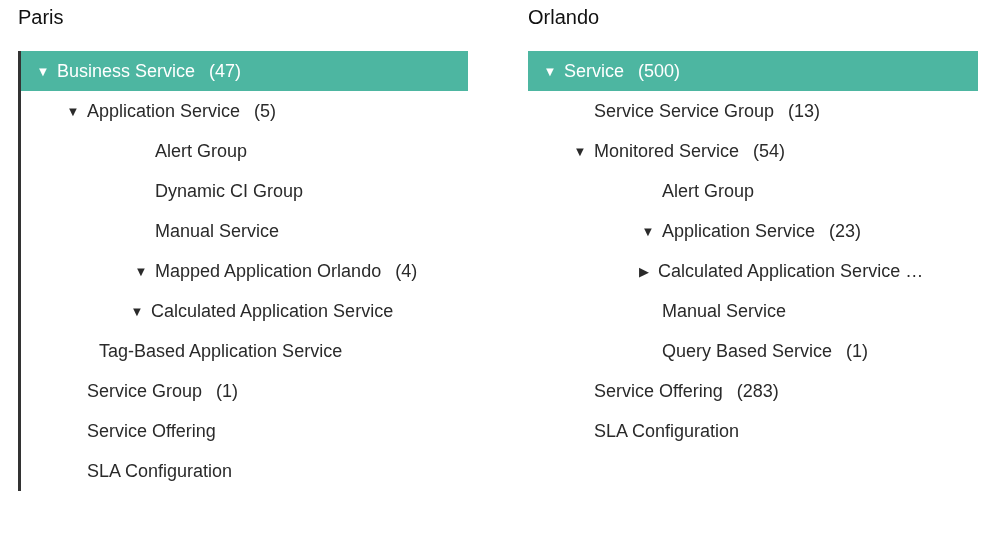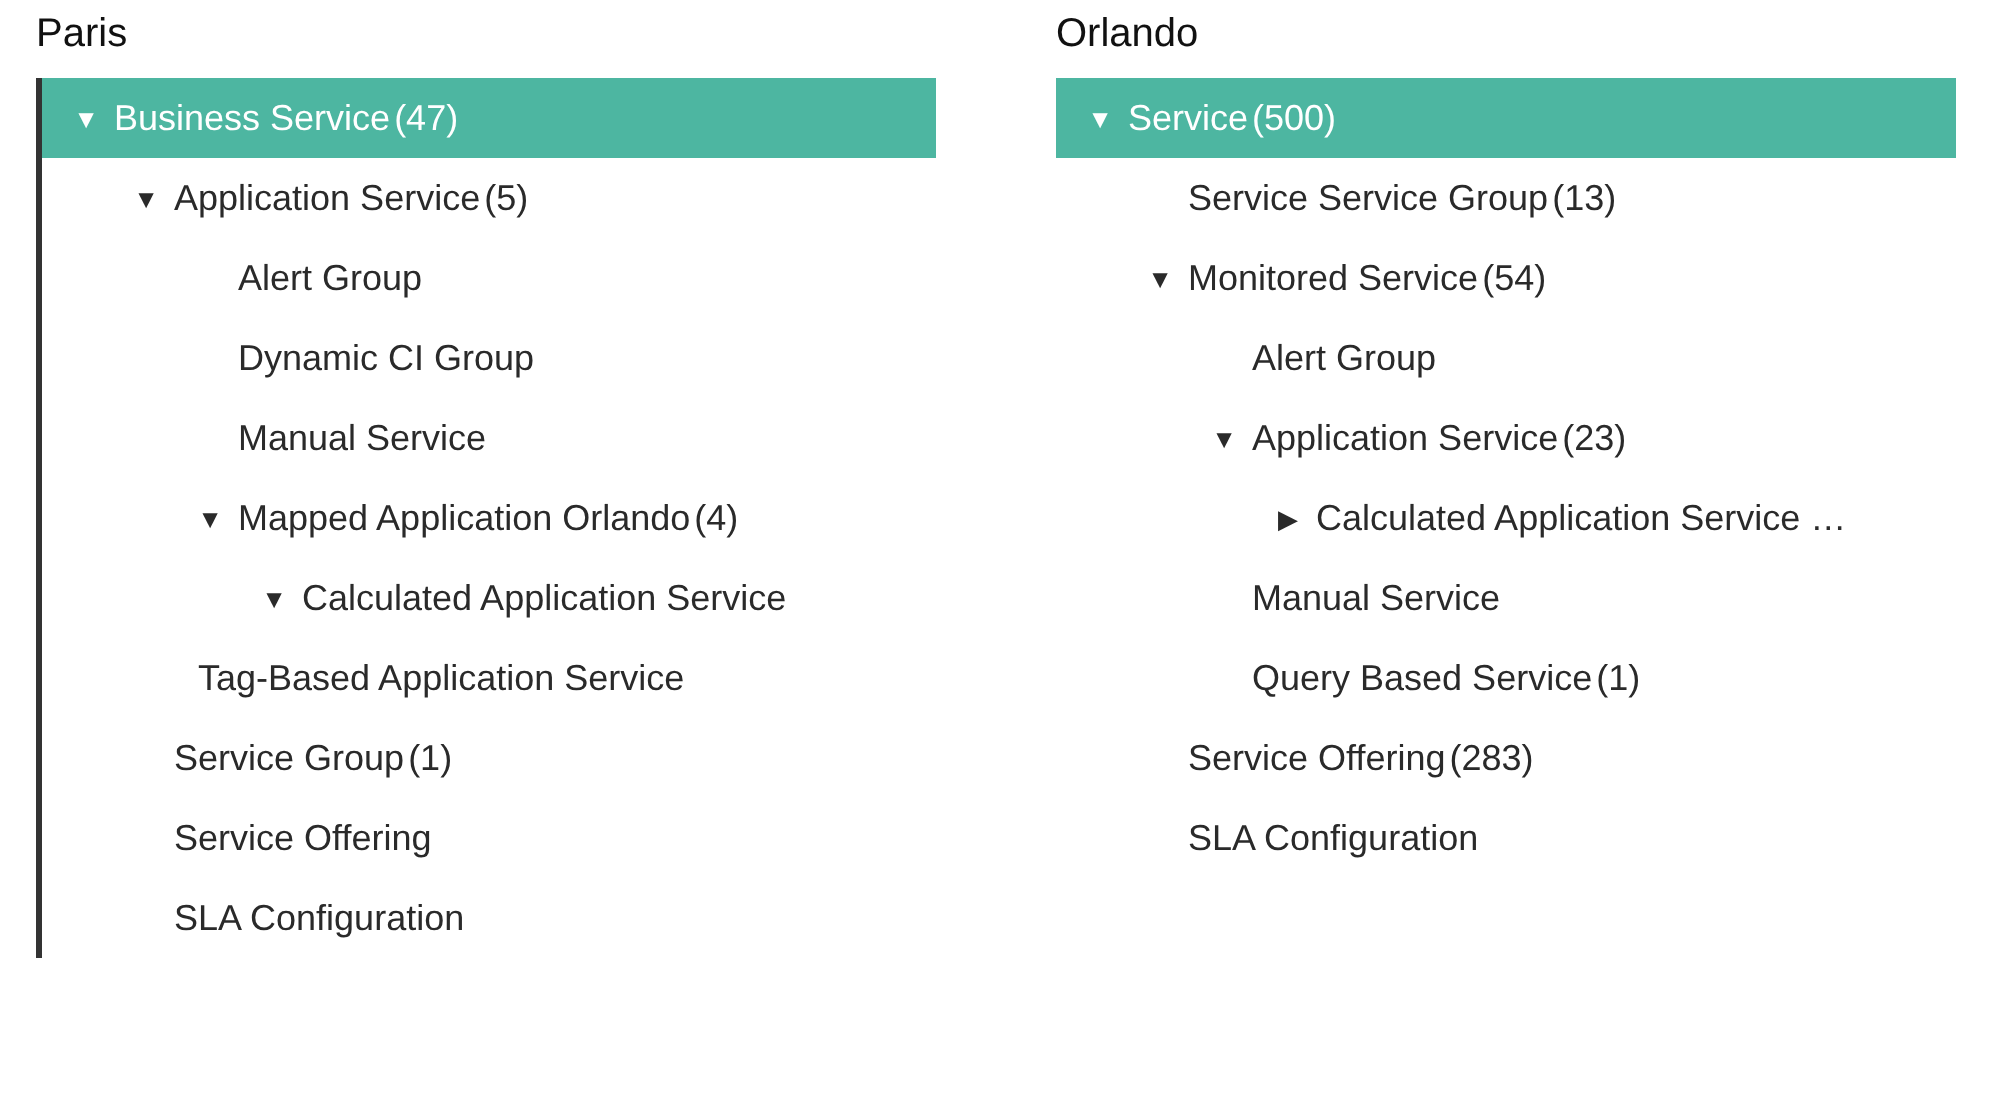--- a/index.html
+++ b/index.html
@@ -15,21 +15,21 @@
       display: flex;
       gap: 60px;
       padding: 6px 18px;
     }
     .col {
       flex: 0 0 450px;
     }
     .col-title {
       font-size: 20px;
       font-weight: 400;
-      margin-bottom: 10px;
+      margin-bottom: 22px;
       color: #111;
     }
     .tree-box {
       border-left: 3px solid #333;
       padding-left: 0;
     }
     .tree-box.no-border { border-left: none; }
     .node {
       display: flex;
       align-items: center;
@@ -48,25 +48,25 @@
       display: inline-flex;
       justify-content: center;
       align-items: center;
       width: 16px;
       margin-right: 6px;
       font-size: 13px;
       line-height: 1;
     }
     .caret.blank { visibility: hidden; }
     .lbl { }
-    .cnt { margin-left: 2px; }
+    .cnt { margin-left: 14px; }
     
     .i0 { padding-left: 14px; }
     .i1 { padding-left: 44px; }
-    .i2 { padding-left: 76px; }
+    .i2 { padding-left: 112px; }
     .i3 { padding-left: 108px; }
     .i4 { padding-left: 56px; }
 
     
     .tree-box-right .node { }
   </style>
 </head>
 <body>
 
 <div class="wrap">

